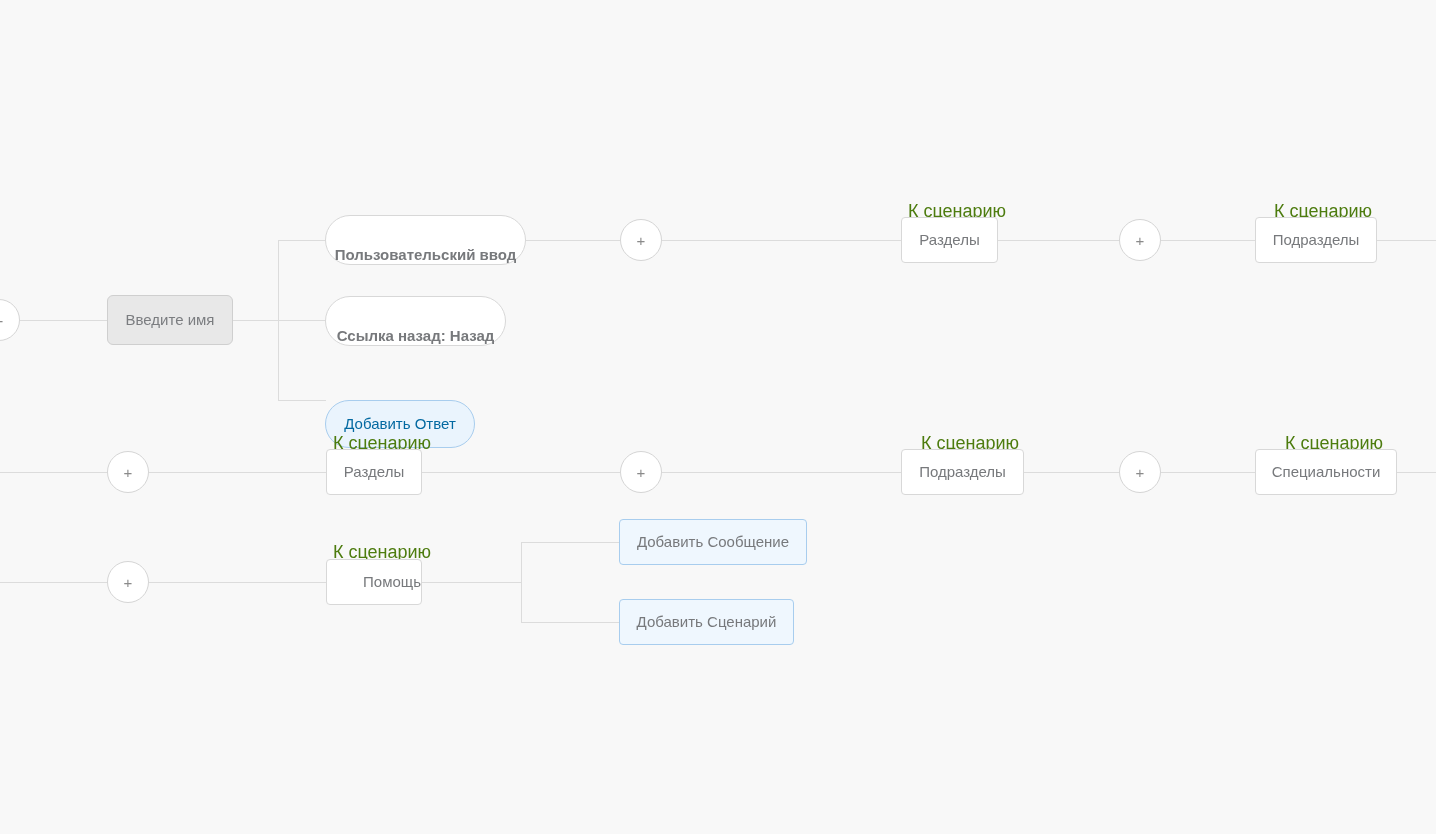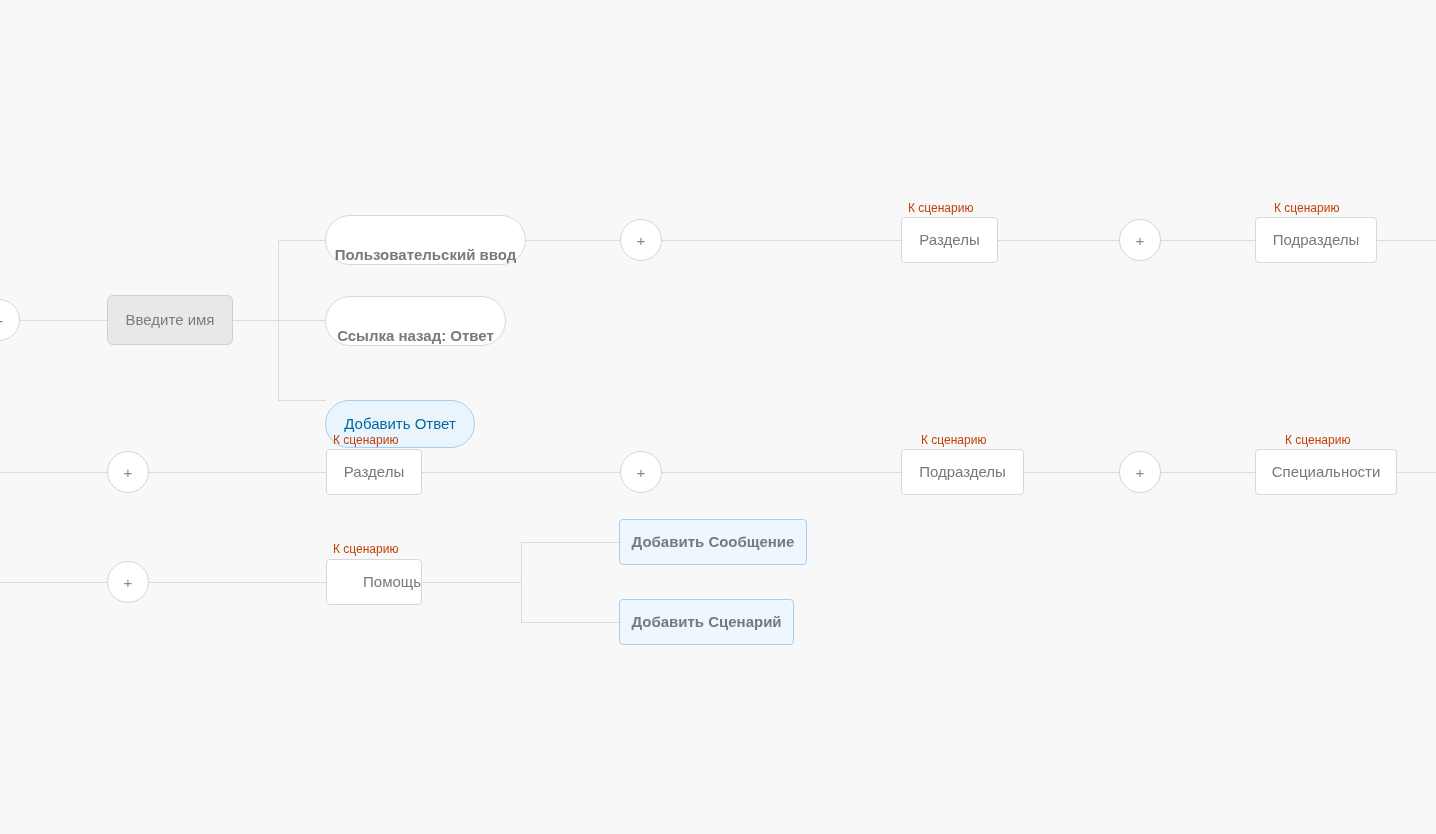--- a/index.html
+++ b/index.html
@@ -78,21 +78,20 @@
     color: #0369a1;
     font-weight: normal;
     margin-top: 24px;
   }
   .node.add-rect {
     background: #eff7fe;
     border: 1px solid #a8cdee;
     border-radius: 4px;
     height: 46px;
     color: #77797c;
-    font-weight: bold;
   }
 
   
   .plus-btn {
     position: absolute;
     width: 42px;
     height: 42px;
     box-sizing: border-box;
     border-radius: 50%;
     background: #ffffff;
@@ -103,22 +102,22 @@
     color: #8a8a8a;
     font-size: 15px;
     line-height: 1;
     user-select: none;
     cursor: pointer;
   }
 
   
   .node-caption {
     position: absolute;
-    font-size: 12px;
-    color: #c2410c;
+    font-size: 18px;
+    color: #4d7c0f;
     white-space: nowrap;
     user-select: none;
     cursor: pointer;
   }
 </style>
 </head>
 <body>
 
 <div id="canvas">
 
@@ -157,21 +156,21 @@
 
   <div class="node grey" style="left:107px; top:295px; width:126px;">
     <span>Введите имя</span>
   </div>
 
   <div class="node pill" style="left:325px; top:215px; width:201px;">
     <span>Пользовательский ввод</span>
   </div>
 
   <div class="node pill" style="left:325px; top:296px; width:181px;">
-    <span>Ссылка назад: Ответ</span>
+    <span>Ссылка назад: Назад</span>
   </div>
 
   <div class="node add-pill" style="left:325px; top:376px; width:150px;">
     <span>Добавить Ответ</span>
   </div>
 
   <div class="plus-btn" style="left:620px; top:219px;">
     <span>+</span>
   </div>
 

